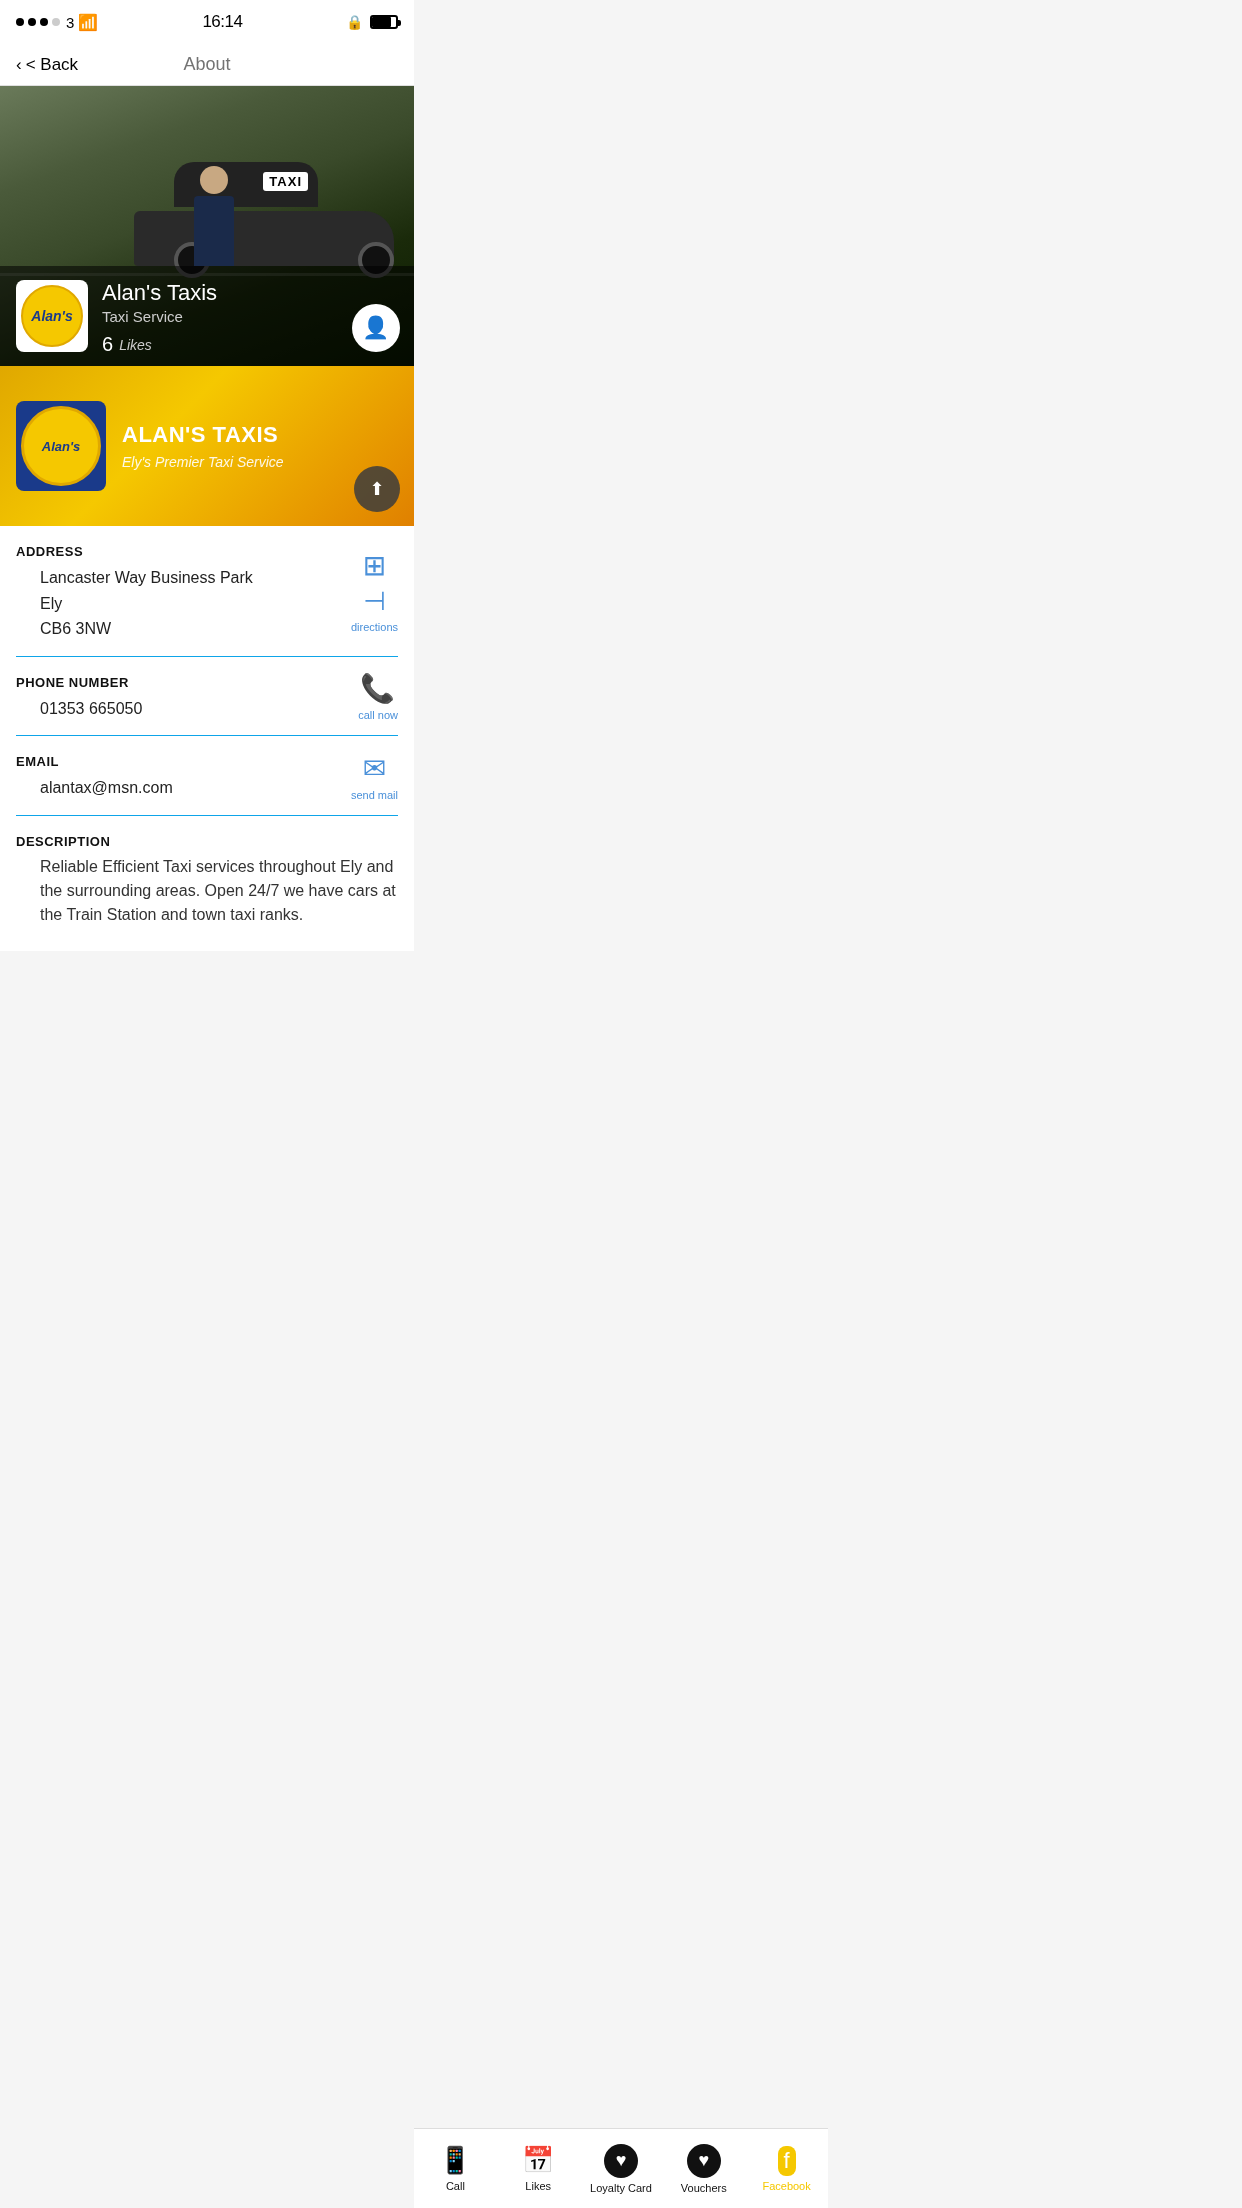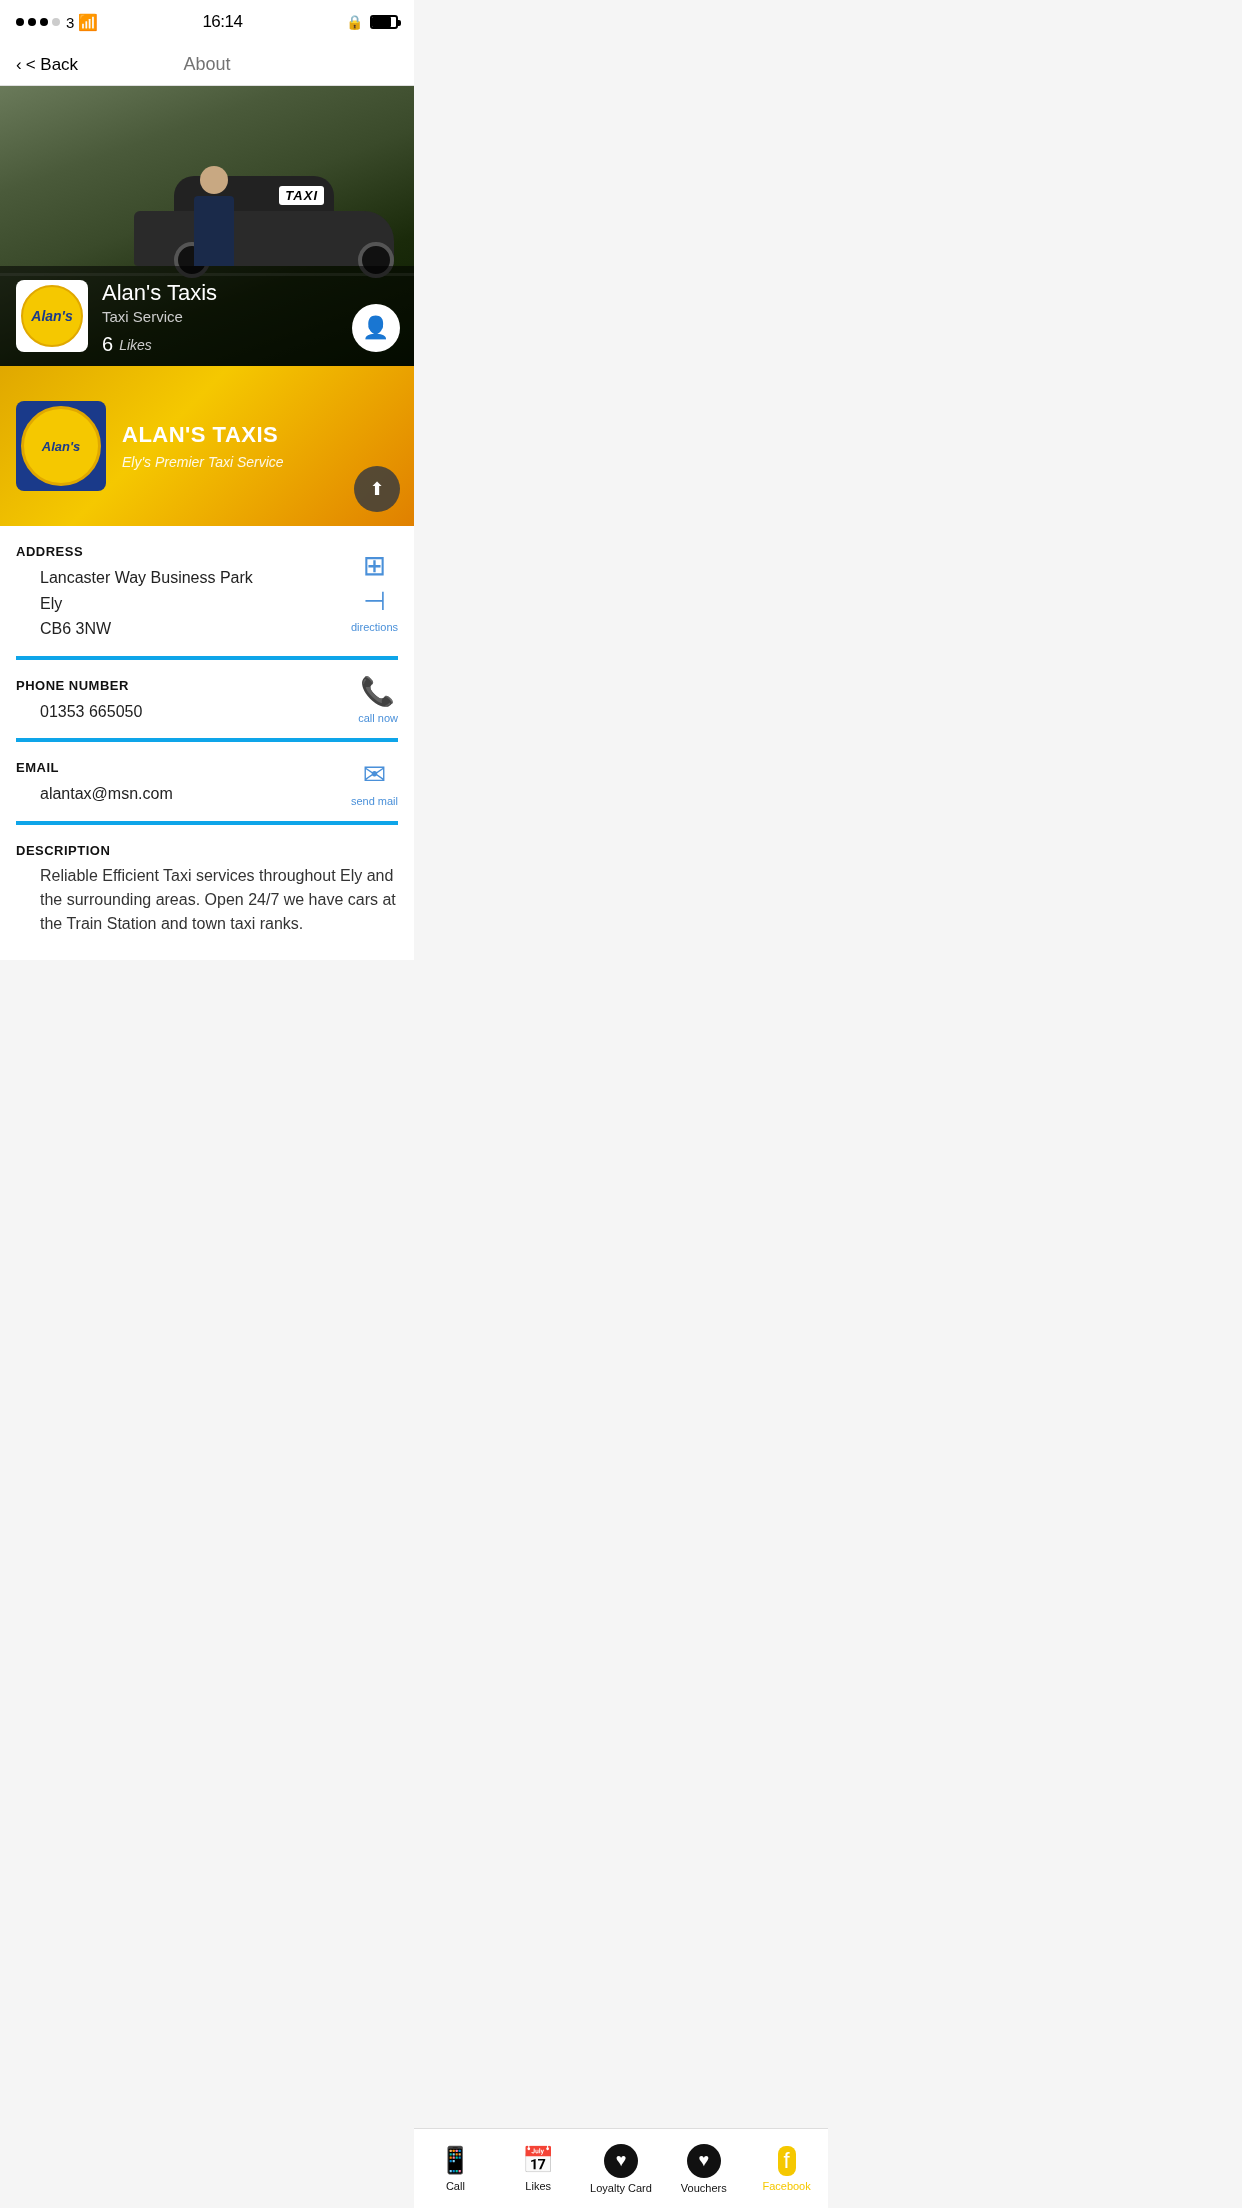--- a/index.html
+++ b/index.html
@@ -122,27 +122,26 @@
       position: absolute;
       bottom: 20px;
       left: 0;
       width: 260px;
       height: 55px;
       background: #2a2a2a;
       border-radius: 6px 30px 4px 4px;
     }
     .car-roof {
       position: absolute;
-      bottom: 65px;
+      bottom: 79px;
       left: 40px;
-      width: 160px;
+      width: 144px;
       height: 45px;
       background: #222;
       border-radius: 20px 20px 0 0;
-      font-style: italic;
     }
     .taxi-sign {
       position: absolute;
       top: 10px;
       right: 10px;
       background: #fff;
       color: #000;
       font-size: 13px;
       font-weight: 700;
       padding: 2px 6px;
@@ -369,21 +368,21 @@
     }
 
     
     .content-section {
       background: #fff;
       padding: 0 16px;
     }
 
     .info-block {
       padding: 18px 0 14px;
-      border-bottom: 4px solid #0ea5e9;
+      border-bottom: 1px solid #0ea5e9;
       position: relative;
     }
     .info-label {
       font-size: 13px;
       font-weight: 800;
       color: #111;
       letter-spacing: 0.5px;
       margin-bottom: 6px;
       text-transform: uppercase;
     }

